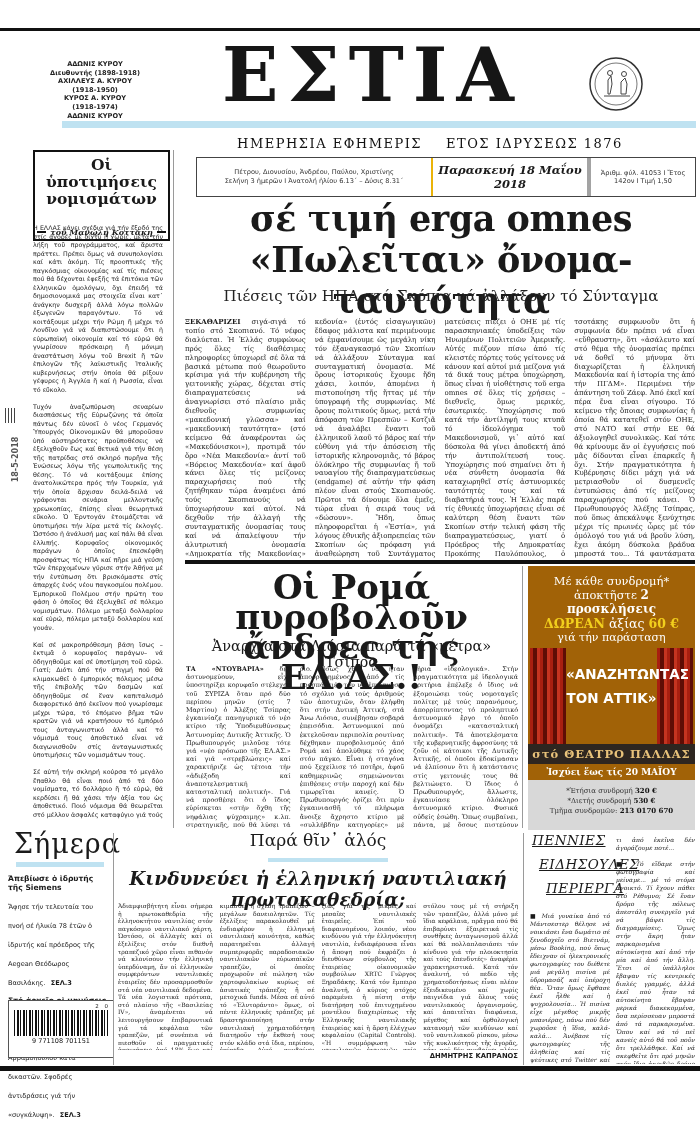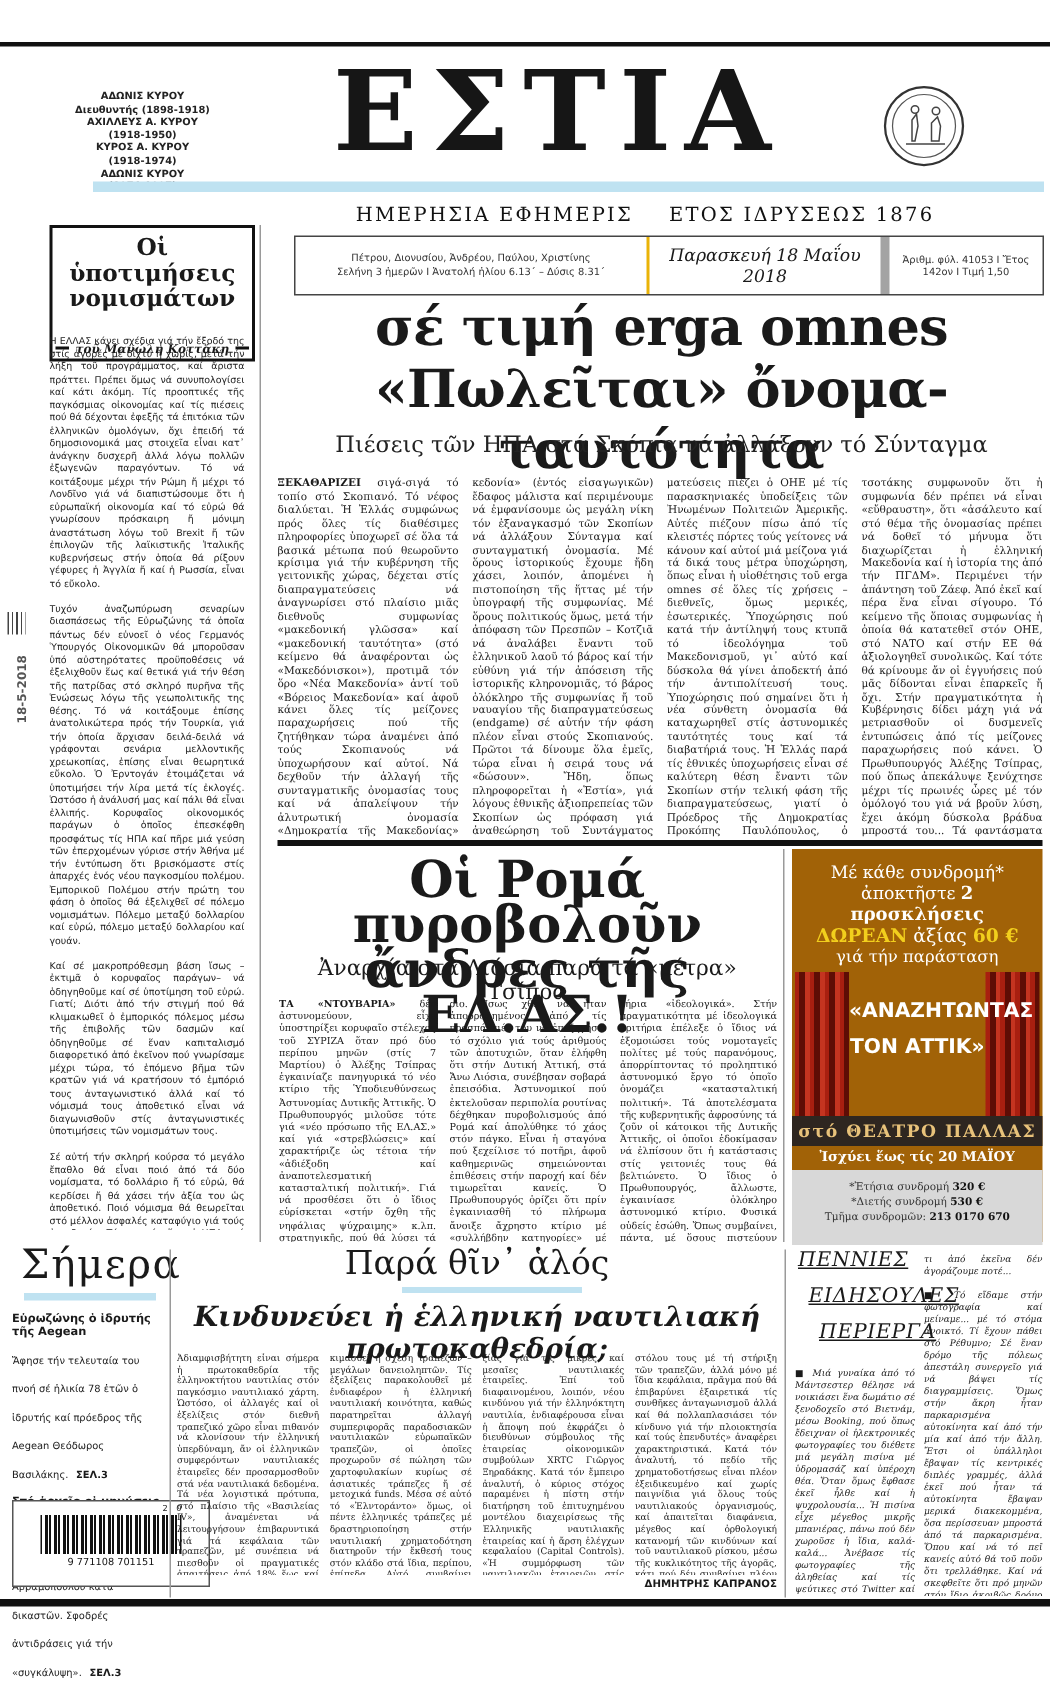--- a/index.html
+++ b/index.html
@@ -19,21 +19,21 @@
   #tagline{left:165px;top:136px;width:530px;text-align:center;font-size:13px;
            letter-spacing:1.5px;color:#111;}
   #tagline span{margin:0 12px;}
   
   #datestrip{left:196px;top:157px;width:498px;height:38px;border:1px solid #444;
              display:flex;align-items:stretch;}
   #datestrip .cell{display:flex;flex-direction:column;justify-content:center;
                    text-align:center;padding:2px 4px;}
   #cell-saints{width:226px;border-right:2px solid #eab308;
                font-family:"DejaVu Sans",sans-serif;font-size:6.6px;line-height:9px;color:#333;}
-  #cell-date{width:146px;border-right:6px solid #a3a3a3;font-weight:400;font-style:italic;
+  #cell-date{width:146px;border-right:4px solid #a3a3a3;font-weight:700;font-style:italic;
              font-size:11.5px;}
   #cell-issue{flex:1;font-family:"DejaVu Sans",sans-serif;font-size:6.6px;color:#333;}
   
   #lead-hl{left:185px;top:198px;width:512px;text-align:center;font-weight:700;
            font-size:35px;line-height:41px;letter-spacing:-0.5px;}
   #lead-sub{left:185px;top:287px;width:512px;text-align:center;font-size:15px;color:#222;}
   
   #opinion-box{left:33px;top:150px;width:129px;border:2px solid #111;padding:4px 2px 2px;
                text-align:center;background:#fff;}
   #opinion-title{font-size:15.5px;line-height:17px;font-weight:700;}
@@ -88,27 +88,27 @@
   #v-div-bl{left:113px;top:833px;height:232px;}
   #v-div-br{left:523px;top:833px;height:232px;}
   #simera-title{left:14px;top:828px;width:95px;font-size:27px;letter-spacing:1px;}
   #simera-bar{left:16px;top:862px;width:88px;height:5px;background:#bfe2f1;}
   #simera-items{left:8px;top:874px;width:100px;font-family:"DejaVu Sans",sans-serif;}
   .sim-item{margin-bottom:7px;}
   .sim-item .it-title{display:block;font-size:7.6px;line-height:9px;font-weight:700;margin-bottom:2px;}
   .sim-item .it-text{font-size:6.6px;line-height:8.6px;text-align:justify;}
   .sim-item .it-page{font-size:6.6px;font-weight:700;}
   #barcode-box{left:8px;top:1000px;width:98px;height:52px;border:1px solid #555;
-               padding:2px 16px;background:#fff;}
+               padding:2px 3px;background:#fff;}
   #barcode-corner{text-align:right;font-family:"DejaVu Sans",sans-serif;font-size:5.5px;
                   letter-spacing:2px;color:#222;}
   #barcode-bars{height:26px;margin:1px 2px;
      background:repeating-linear-gradient(90deg,#111 0 1px,#fff 1px 3px,#111 3px 5px,#fff 5px 6px);}
   #barcode-num{text-align:center;font-family:"DejaVu Sans",sans-serif;font-size:6.5px;color:#111;}
-  #parathin-title{left:118px;top:830px;width:400px;text-align:center;font-size:22px;}
+  #parathin-title{left:118px;top:830px;width:400px;text-align:center;font-size:17px;}
   #parathin-bar{left:268px;top:858px;width:120px;height:4px;background:#bfe2f1;}
   #naval-hl{left:118px;top:868px;width:400px;text-align:center;font-weight:700;
             font-style:italic;font-size:18.5px;}
   #naval-cols{left:118px;top:902px;width:400px;height:148px;gap:7px;}
   #naval-cols .ncol{font-size:6px;line-height:7.6px;}
   #naval-sig{left:418px;top:1052px;width:100px;text-align:right;
              font-family:"DejaVu Sans",sans-serif;font-size:6.8px;font-weight:700;}
   #pennies-heads{left:532px;top:833px;width:82px;font-style:italic;font-size:13.5px;
                  line-height:15px;}
   #pennies-heads div{text-decoration:underline;margin-bottom:9px;letter-spacing:0.5px;}
@@ -239,21 +239,21 @@
       <div><span>*Ἐτήσια συνδρομή </span><b>320 €</b></div>
       <div><span>*Διετής συνδρομή </span><b>530 €</b></div>
       <div><span>Τμῆμα συνδρομῶν: </span><b>213 0170 670</b></div>
     </div>
   </div>
 
   <div class="abs" id="simera-title">Σήμερα</div>
   <div class="abs" id="simera-bar"></div>
   <div class="abs" id="simera-items">
     <div class="sim-item">
-      <b class="it-title">Εὐρωζώνης ὁ ἱδρυτής τῆς Aegean</b>
+      <b class="it-title">Ἀπεβίωσε ὁ ἱδρυτής τῆς Siemens</b>
       <span class="it-text">Ἄφησε τήν τελευταία του πνοή σέ ἡλικία 78 ἐτῶν ὁ ἱδρυτής καί πρόεδρος τῆς Aegean Θεόδωρος Βασιλάκης.</span>
       <b class="it-page">ΣΕΛ.3</b>
     </div>
     <div class="sim-item">
       <b class="it-title">Στό ἀρχεῖο οἱ μηνύσεις</b>
       <span class="it-text">Στό ἀρχεῖο ἐτέθησαν οἱ μηνύσεις Σαμαρᾶ, Βενιζέλου, Ἀβραμόπουλου κατά δικαστῶν. Σφοδρές ἀντιδράσεις γιά τήν «συγκάλυψη».</span>
       <b class="it-page">ΣΕΛ.3</b>
     </div>
 
   </div>

